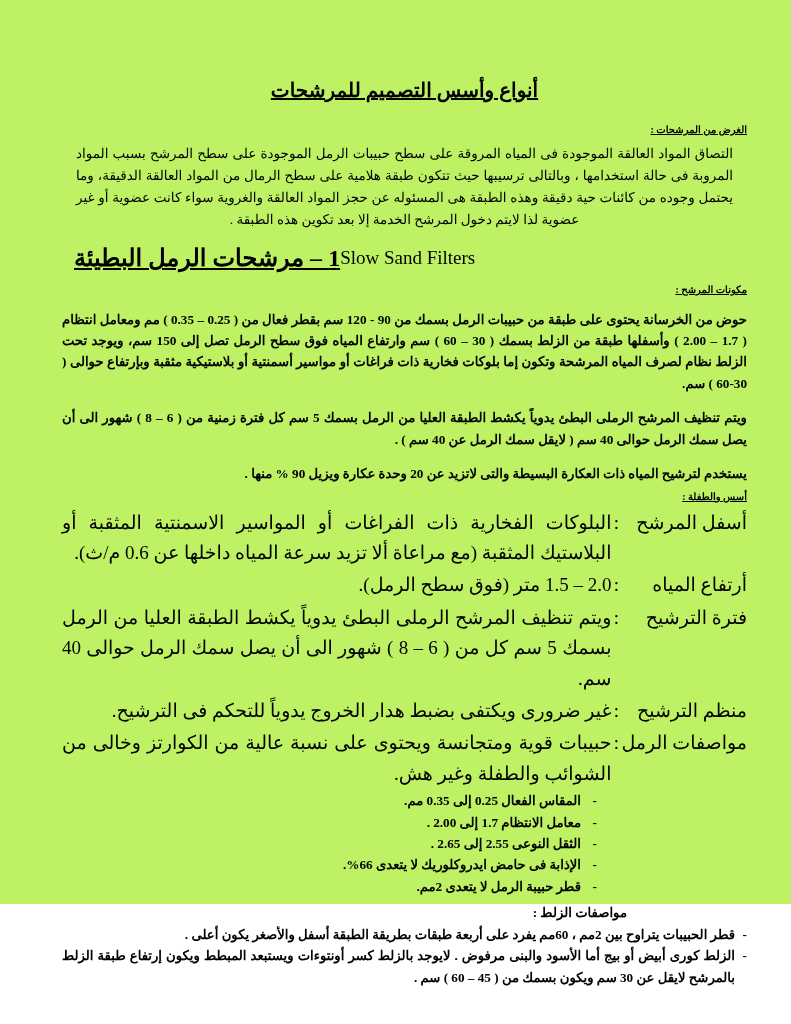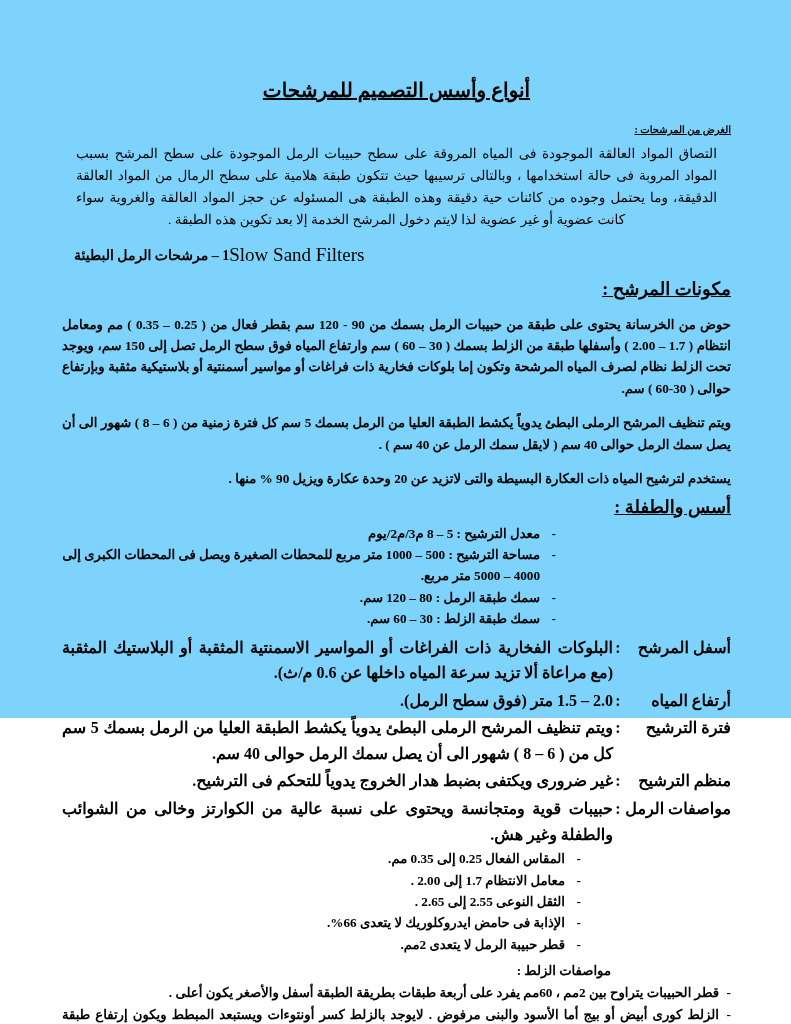--- a/index.html
+++ b/index.html
@@ -10,24 +10,24 @@
   body {
     width: 791px;
     height: 1024px;
     font-family: "Liberation Serif", "DejaVu Serif", serif;
     color: #000000;
     overflow: hidden;
   }
   .page {
     position: relative;
     width: 791px;
-    height: 718px;
+    height: 904px;
     box-sizing: border-box;
-    padding: 78px 60px 20px 62px;
-    background: #7dd3fc;
+    padding: 78px 44px 20px 62px;
+    background: #bef264;
   }
   .doc-title {
     text-align: center;
     font-size: 20px;
     font-weight: bold;
     text-decoration: underline;
     margin: 0 0 22px 0;
     letter-spacing: 0;
   }
   .section-head {
@@ -46,36 +46,37 @@
     padding: 0 14px;
   }
   .sandfilter-row {
     display: flex;
     flex-direction: row;
     align-items: center;
     justify-content: flex-start;
     margin: 14px 0 12px 0;
   }
   .sf-ar {
-    font-size: 14px;
-    font-weight: bold;
+    font-size: 24px;
+    font-weight: bold;
+    text-decoration: underline;
     flex: 0 0 auto;
     padding-left: 12px;
   }
   .sf-en {
     font-size: 19px;
     font-weight: normal;
     font-family: "Liberation Serif", "DejaVu Serif", serif;
     direction: ltr;
     flex: 1 1 auto;
     text-align: left;
     padding-right: 70px;
   }
   .sub-head {
-    font-size: 18px;
+    font-size: 10px;
     font-weight: bold;
     text-decoration: underline;
     text-align: right;
     margin: 6px 0 5px 0;
   }
   .block {
     font-size: 13.2px;
     line-height: 1.62;
     text-align: justify;
     margin-bottom: 3px;
@@ -102,23 +103,23 @@
   }
   .dash-list.wide { padding-right: 150px; }
   .dash-list.mid { padding-right: 175px; }
   .spec-table {
     width: 100%;
     border-collapse: collapse;
     margin-top: 4px;
   }
   .spec-table td {
     vertical-align: top;
-    font-size: 16px;
+    font-size: 19px;
     line-height: 1.6;
-    font-weight: bold;
+    font-weight: normal;
     padding: 1px 0;
   }
   .spec-label {
     width: 108px;
     white-space: nowrap;
     text-align: right;
     padding-left: 4px;
   }
   .spec-colon {
     width: 10px;
@@ -170,26 +171,20 @@
     <div class="sf-en">Slow Sand Filters</div>
     <div class="sf-ar">1 – مرشحات الرمل البطيئة</div>
   </div>
 
   <div class="sub-head">مكونات المرشح :</div>
   <p class="block">حوض من الخرسانة يحتوى على طبقة من حبيبات الرمل بسمك من 90 - 120 سم بقطر فعال من ( 0.25 – 0.35 ) مم ومعامل انتظام ( 1.7 –  2.00 ) وأسفلها طبقة من الزلط بسمك ( 30 – 60 ) سم وارتفاع المياه فوق سطح الرمل تصل إلى 150 سم، ويوجد تحت الزلط نظام لصرف المياه المرشحة وتكون إما بلوكات فخارية ذات فراغات أو مواسير أسمنتية أو بلاستيكية مثقبة وبإرتفاع حوالى ( 30-60 ) سم.</p>
   <p class="block">ويتم تنظيف المرشح الرملى البطئ يدوياً يكشط الطبقة العليا من الرمل بسمك 5 سم كل فترة زمنية من ( 6 – 8 ) شهور الى أن يصل سمك الرمل حوالى 40 سم ( لايقل سمك الرمل عن 40 سم ) .</p>
   <p class="block" style="text-align:justify;">يستخدم لترشيح المياه ذات العكارة البسيطة والتى لاتزيد عن 20 وحدة عكارة ويزيل 90 % منها .</p>
 
   <div class="sub-head">أسس والطفلة :</div>
-  <ul class="dash-list mid">
-    <li>معدل الترشيح : 5 – 8 م3/م2/يوم</li>
-    <li>مساحة الترشيح : 500 – 1000 متر مربع للمحطات الصغيرة ويصل فى المحطات الكبرى إلى 4000 – 5000 متر مربع.</li>
-    <li>سمك طبقة الرمل : 80 – 120 سم.</li>
-    <li>سمك طبقة الزلط : 30 – 60 سم.</li>
-  </ul>
 
   <table class="spec-table">
     <tbody>
       <tr>
         <td class="spec-label">أسفل المرشح</td>
         <td class="spec-colon">:</td>
         <td class="spec-value">البلوكات الفخارية ذات الفراغات أو المواسير الاسمنتية المثقبة أو البلاستيك المثقبة (مع مراعاة ألا تزيد سرعة المياه داخلها عن 0.6 م/ث).</td>
       </tr>
       <tr>
         <td class="spec-label">أرتفاع المياه</td>

